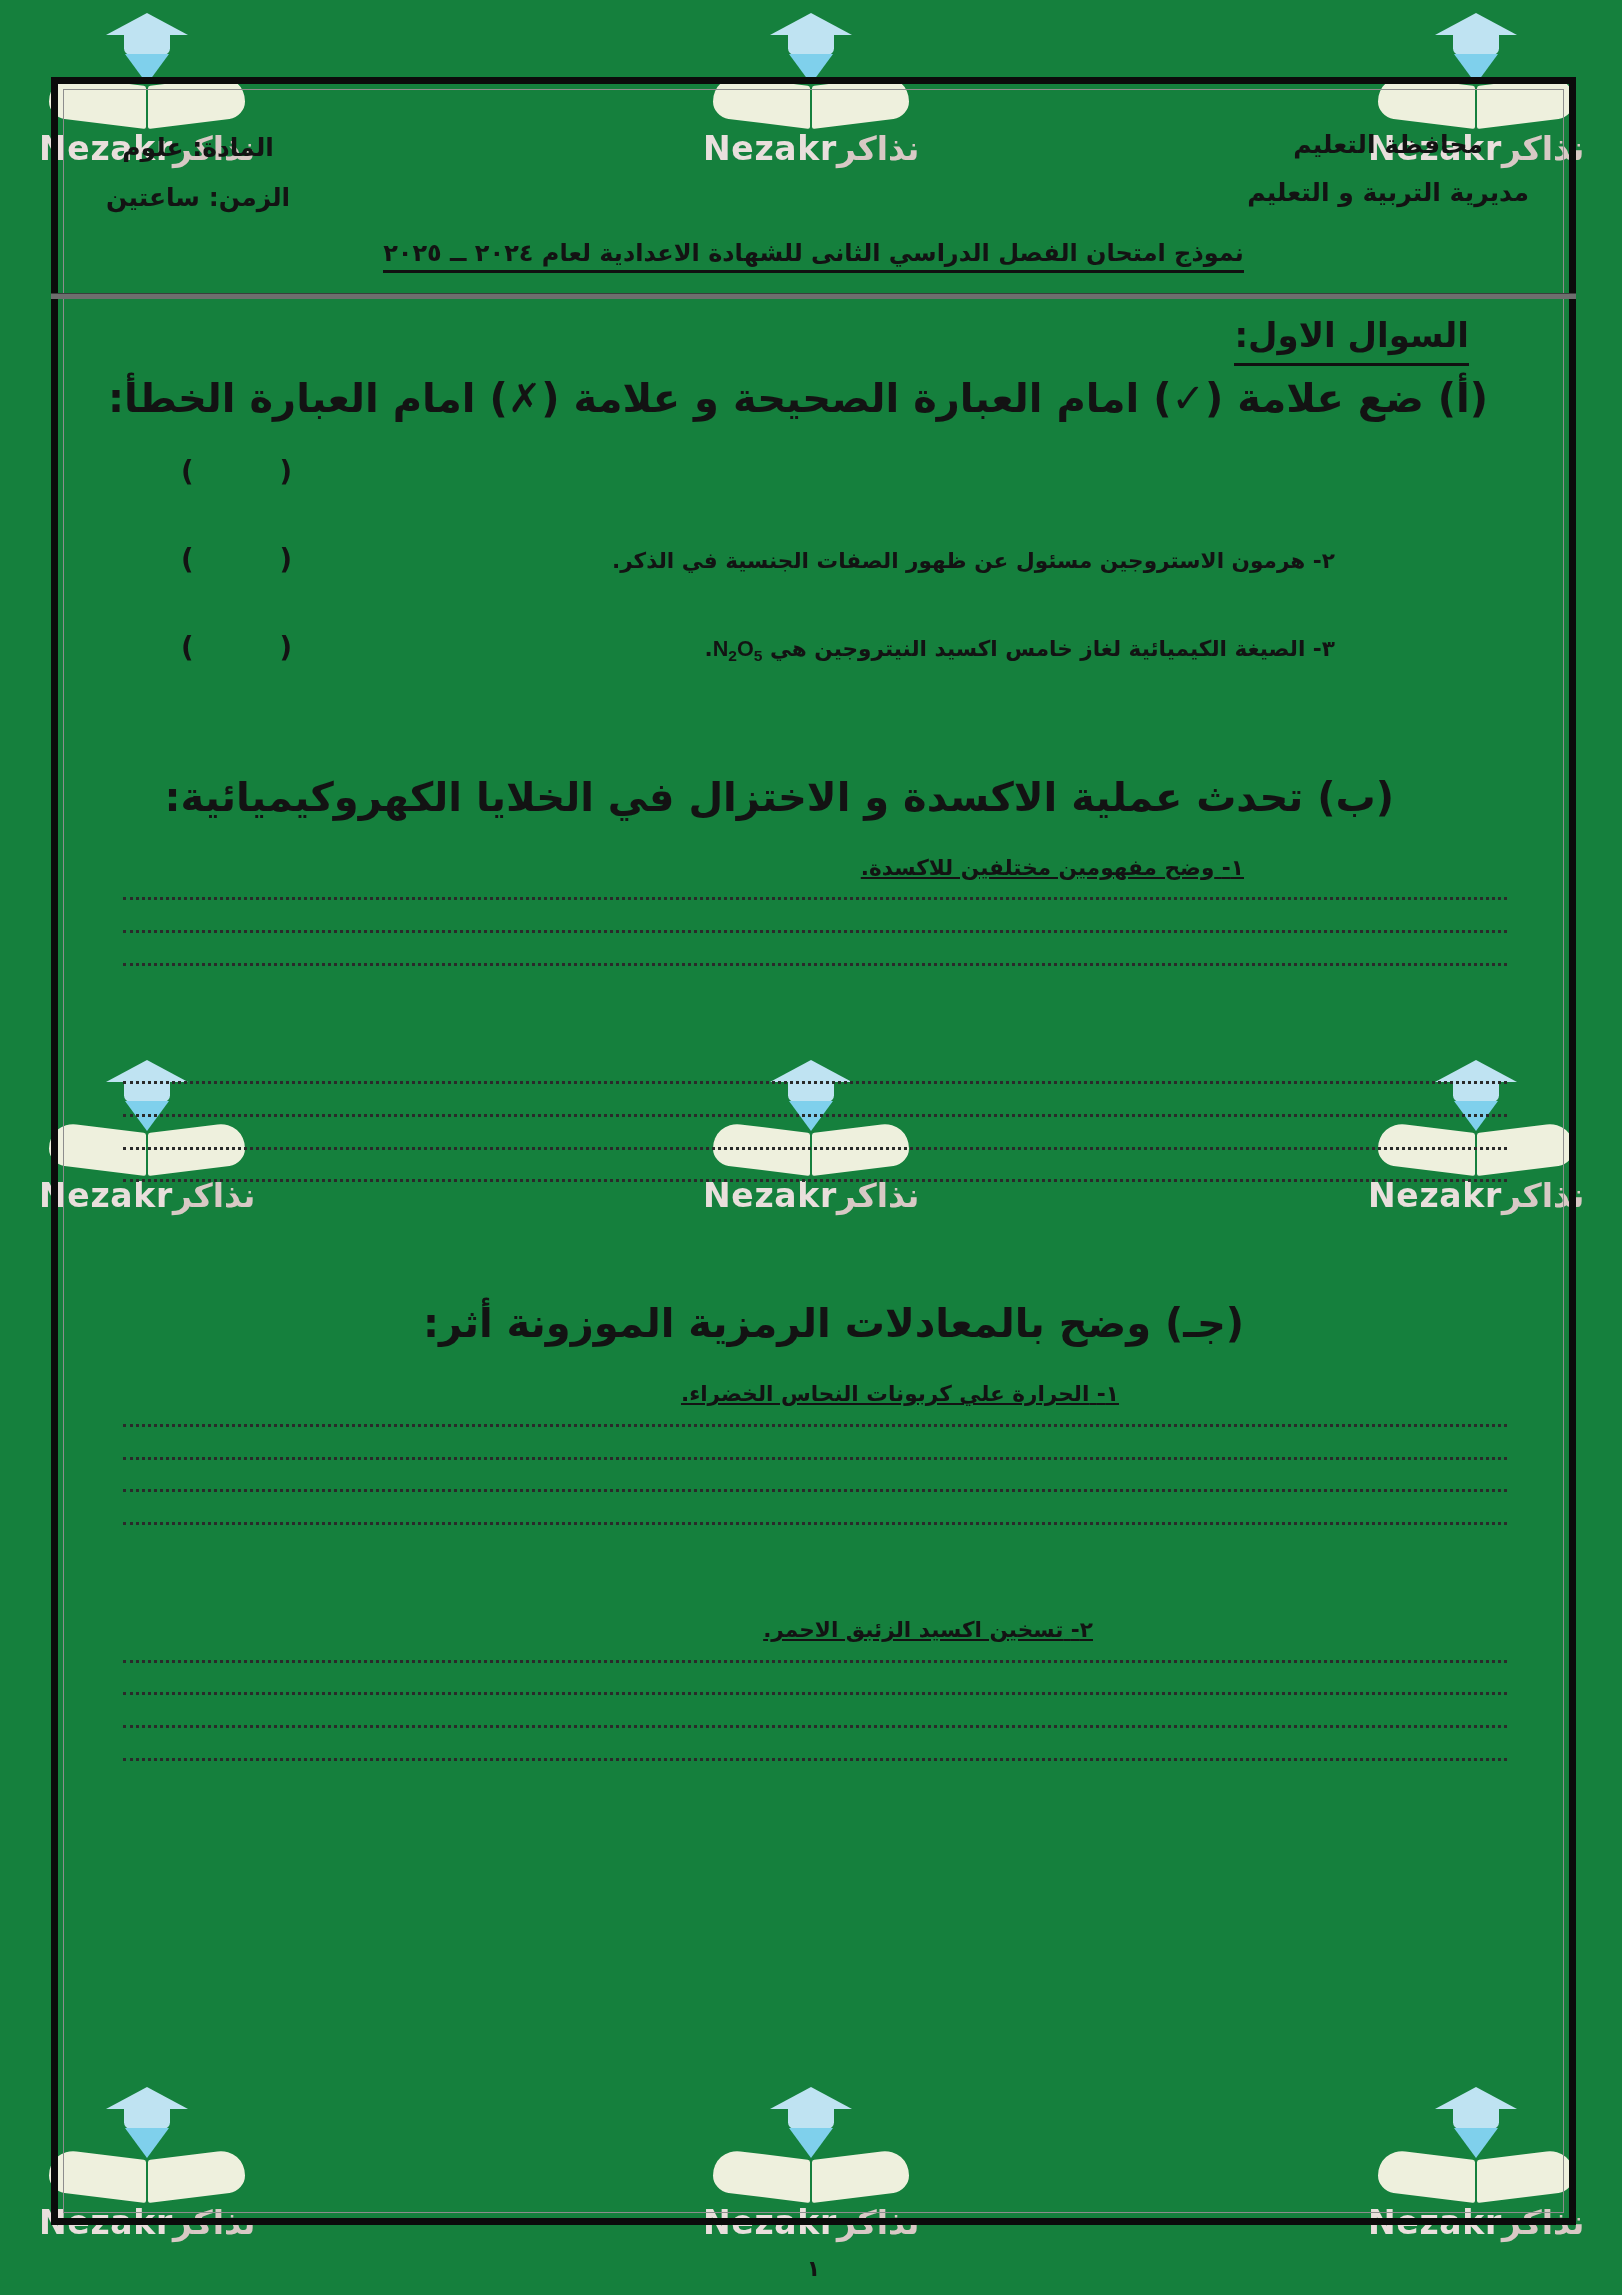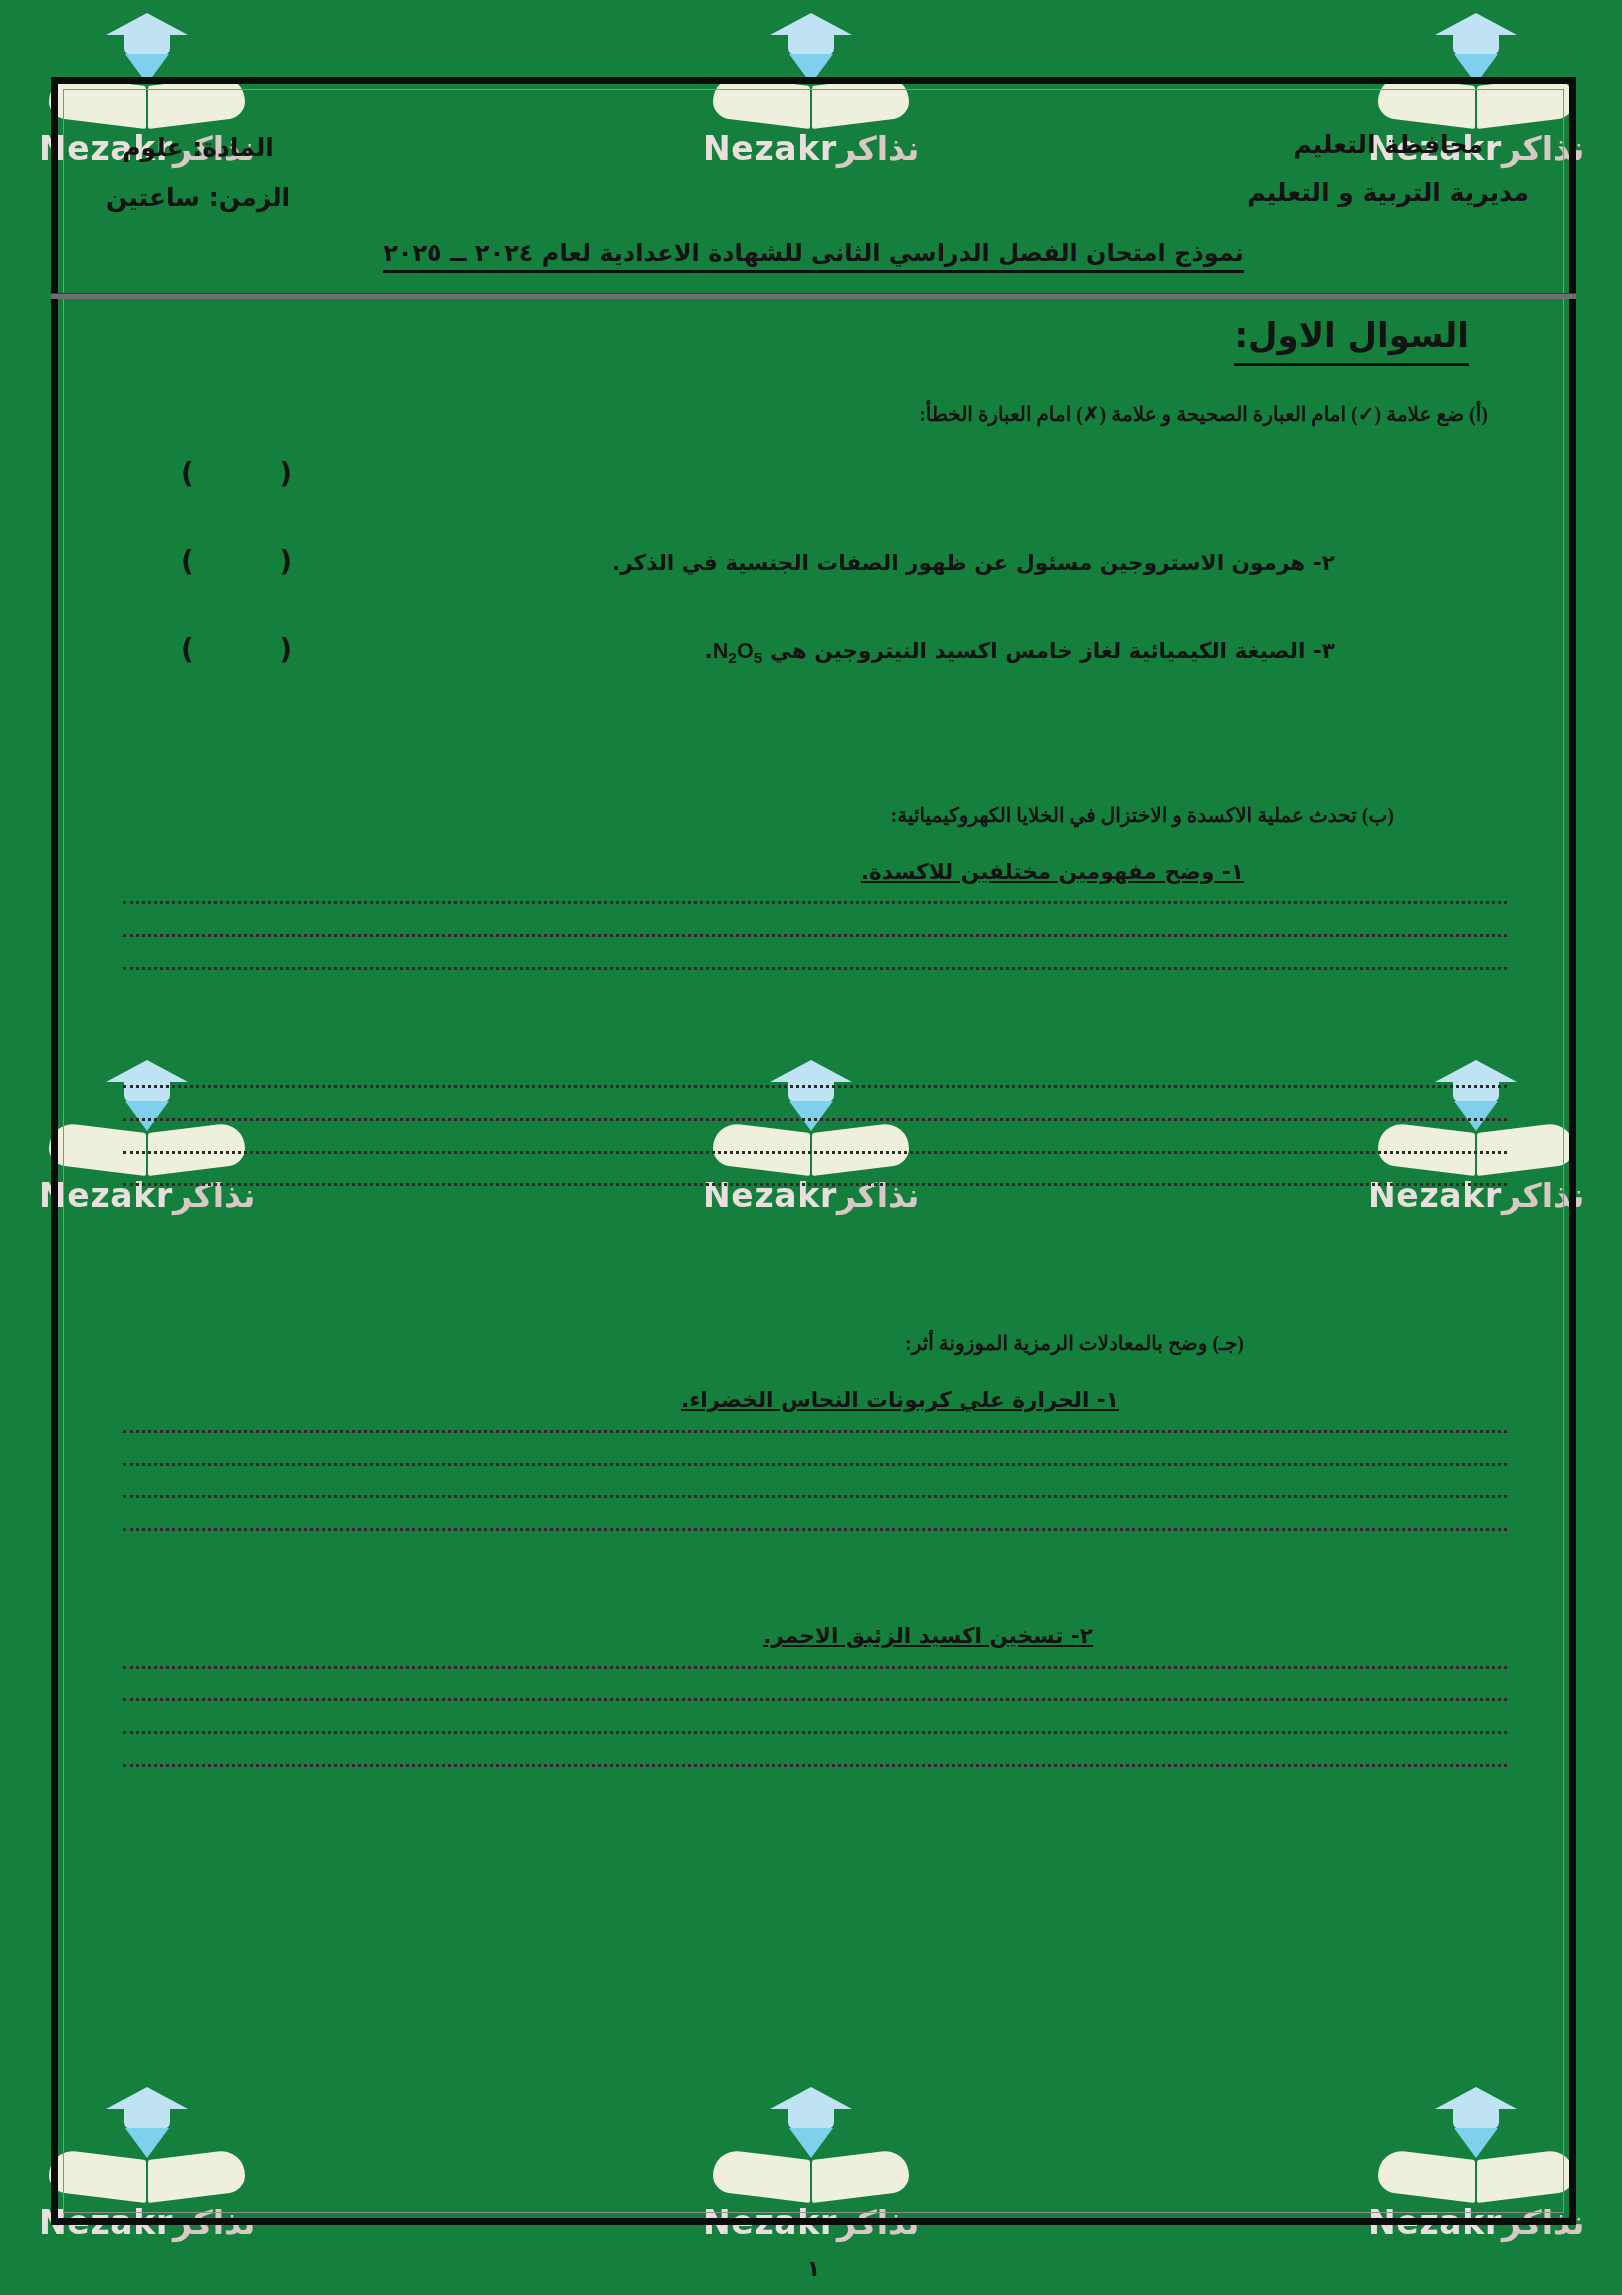--- a/index.html
+++ b/index.html
@@ -176,26 +176,25 @@
     font-weight: bold;
     text-align: right;
     margin: 21px 56px 0 0;
   }
   .q-title span {
     border-bottom: 3.9px solid #111;
     padding-bottom: 8px;
   }
 
   .part-head {
-    font-size: 20px;
+    font-size: 40px;
     font-weight: bold;
     text-align: right;
-    margin: 45px 37px 0 0;
+    margin: 14px 37px 0 0;
     line-height: 1.45;
-    font-family: Liberation Serif, serif;
   }
   .part-head.centerish { margin-right: 131px; }
   .part-head.centerish2 { margin-right: 281px; }
 
   
   .tf-list { margin-top: 27.5px; }
   .tf-row {
     position: relative;
     height: 88px;
   }

